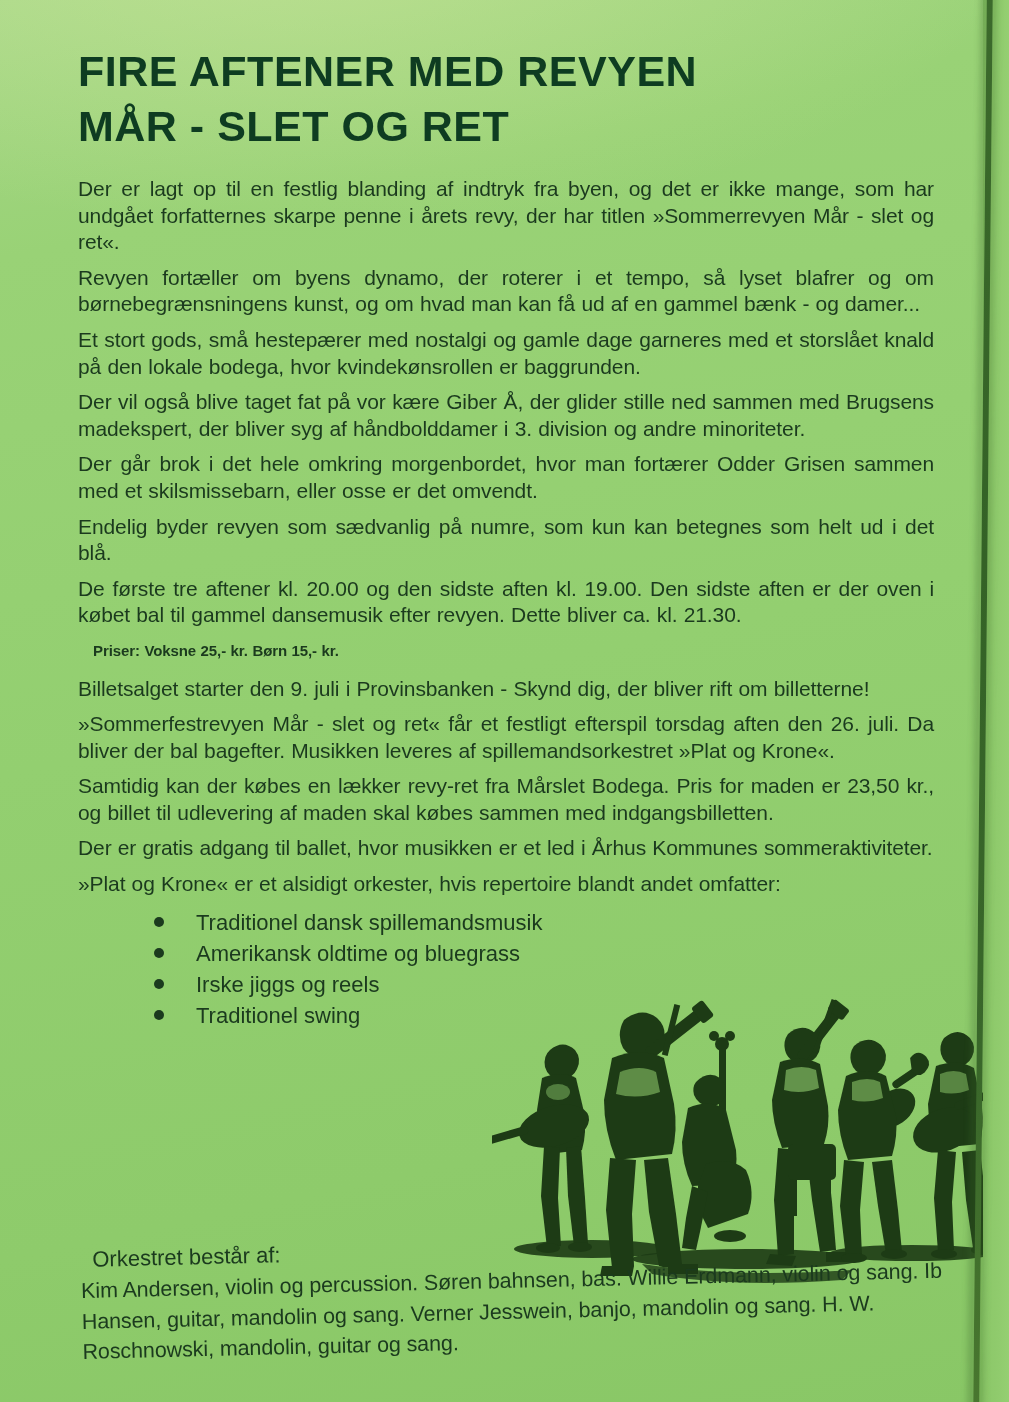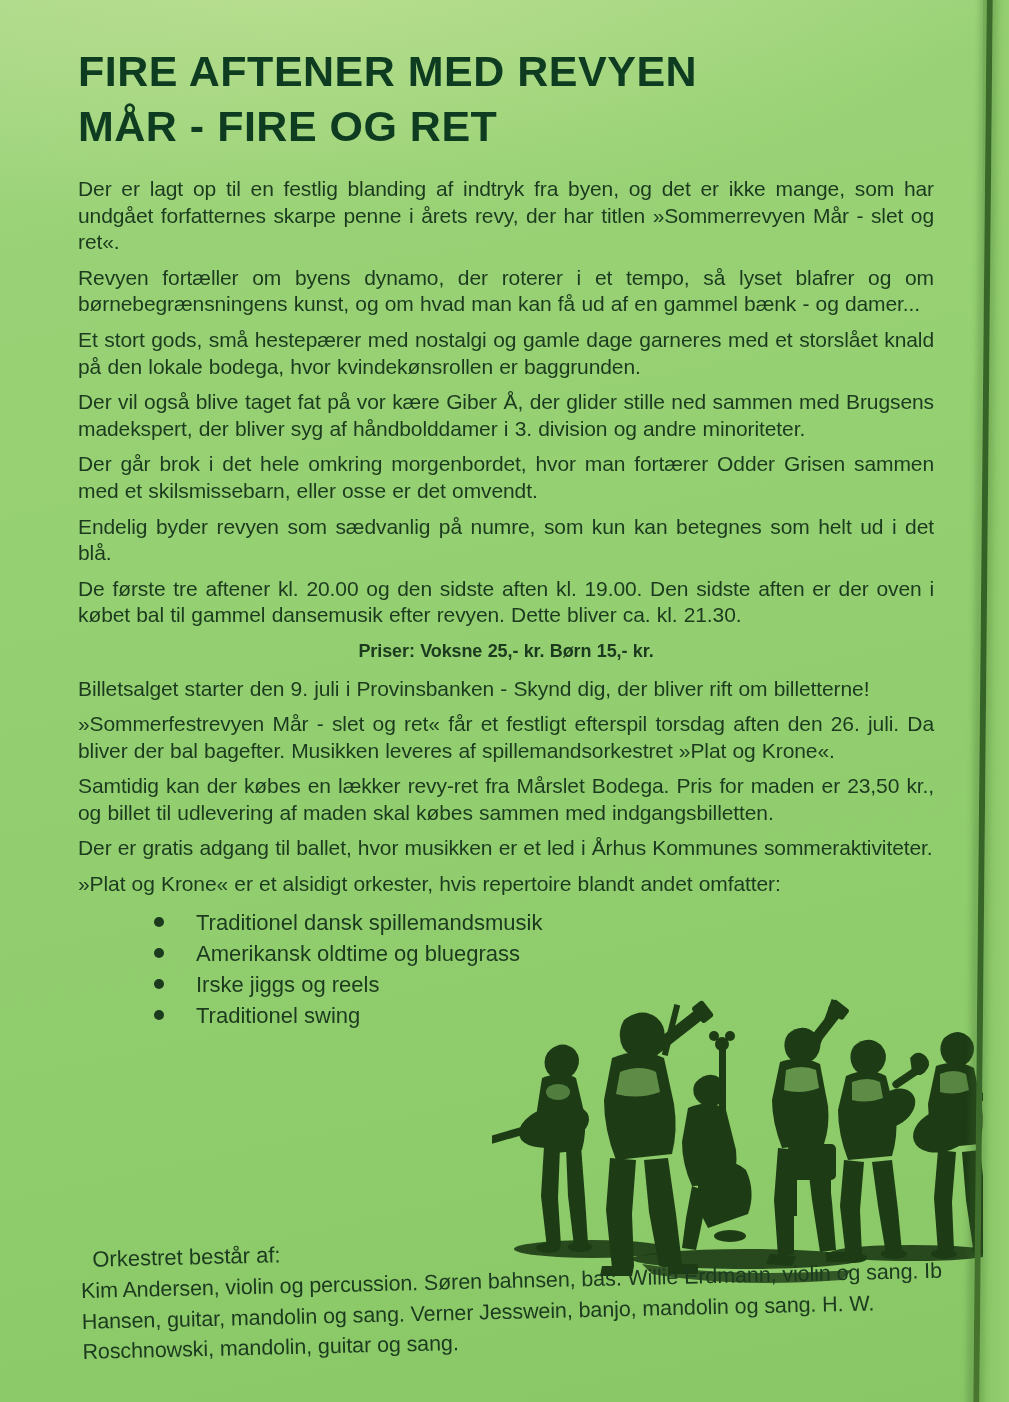--- a/index.html
+++ b/index.html
@@ -43,23 +43,23 @@
   .para{
     margin:0 0 9px 0;
     font-size:21px;
     line-height:26.6px;
     text-align:justify;
     letter-spacing:-.1px;
     word-spacing:.5px;
   }
   .prices{
     font-weight:700;
-    font-size:18px;
-    margin:3px 0 11px 0;
-    text-align:center;
+    font-size:15px;
+    margin:3px 0 11px 15px;
+    text-align:left;
   }
   .bullets{
     list-style:none;
     margin:6px 0 0 0;
     padding:0 0 0 76px;
     width:470px;
   }
   .bullets li{
     display:flex;
     align-items:flex-start;
@@ -91,21 +91,21 @@
   }
 </style>
 </head>
 <body>
 
 <div class="sheet">
 
   <div class="content">
     <h1 class="title">
       <span>FIRE AFTENER MED REVYEN</span><br>
-      <span>MÅR - FIRE OG RET</span>
+      <span>MÅR - SLET OG RET</span>
     </h1>
 
     <p class="para">Der er lagt op til en festlig blanding af indtryk fra byen, og det er ikke mange, som har undgået forfatternes skarpe penne i årets revy, der har titlen »Sommerrevyen Mår - slet og ret«.</p>
     <p class="para">Revyen fortæller om byens dynamo, der roterer i et tempo, så lyset blafrer og om børnebegrænsningens kunst, og om hvad man kan få ud af en gammel bænk - og damer...</p>
     <p class="para">Et stort gods, små hestepærer med nostalgi og gamle dage garneres med et storslået knald på den lokale bodega, hvor kvindekønsrollen er baggrunden.</p>
     <p class="para">Der vil også blive taget fat på vor kære Giber Å, der glider stille ned sammen med Brugsens madekspert, der bliver syg af håndbolddamer i 3. division og andre minoriteter.</p>
     <p class="para">Der går brok i det hele omkring morgenbordet, hvor man fortærer Odder Grisen sammen med et skilsmissebarn, eller osse er det omvendt.</p>
     <p class="para">Endelig byder revyen som sædvanlig på numre, som kun kan betegnes som helt ud i det blå.</p>
     <p class="para">De første tre aftener kl. 20.00 og den sidste aften kl. 19.00. Den sidste aften er der oven i købet bal til gammel dansemusik efter revyen. Dette bliver ca. kl. 21.30.</p>
 

